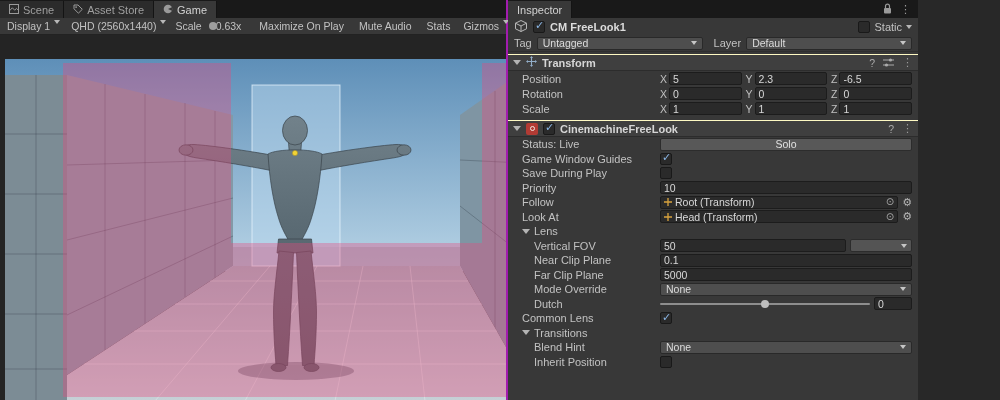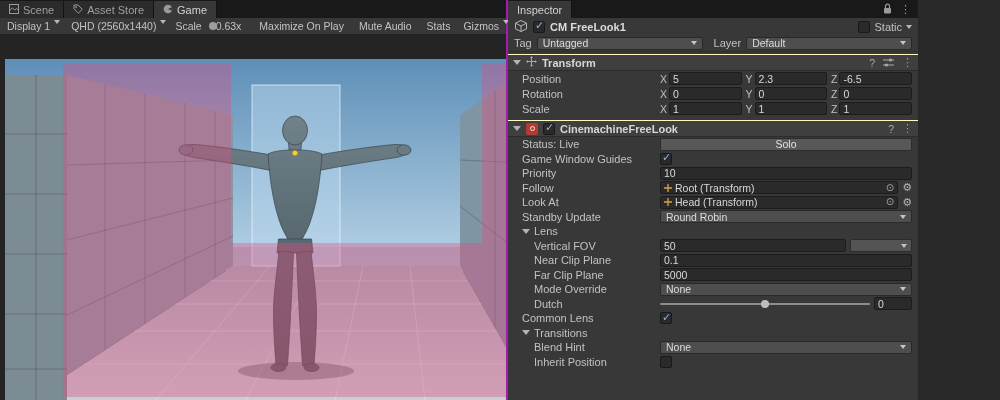--- a/index.html
+++ b/index.html
@@ -297,20 +297,26 @@
           <div class="btn">Solo</div>
         </div>
     </div>
     <div class="irow">
       <div class="rlabel">Game Window Guides</div>
       <div class="rvalue">
           <div class="checkbox checked"></div>
         </div>
     </div>
     <div class="irow">
+      <div class="rlabel">Save During Play</div>
+      <div class="rvalue">
+          <div class="checkbox"></div>
+        </div>
+    </div>
+    <div class="irow">
       <div class="rlabel">Priority</div>
       <div class="rvalue">
           <div class="field">10</div>
         </div>
     </div>
     <div class="irow">
       <div class="rlabel">Follow</div>
       <div class="rvalue">
         <div class="objfield">
           <span><svg width="8" height="8" viewBox="0 0 8 8">
@@ -328,29 +334,20 @@
         <div class="objfield">
           <span><svg width="8" height="8" viewBox="0 0 8 8">
                 <path d="M4 0v8M0 4h8" stroke="#d8a33e" stroke-width="1.3"></path>
               </svg></span>
           <span class="txt">Head (Transform)</span>
           <span class="picker">⊙</span>
         </div>
         <span class="gear">⚙</span>
       </div>
     </div>
-    <div class="irow">
-      <div class="rlabel">Standby Update</div>
-      <div class="rvalue">
-        <div class="dropdown">
-          <span>Round Robin</span>
-            <span class="darr"></span>
-        </div>
-      </div>
-    </div>
 
     <div class="irow">
       <div class="rlabel fold">
           <span class="tri"></span>
           <span>Lens</span>
         </div>
     </div>
     <div class="irow">
       <div class="rlabel ind">Vertical FOV</div>
       <div class="rvalue">

